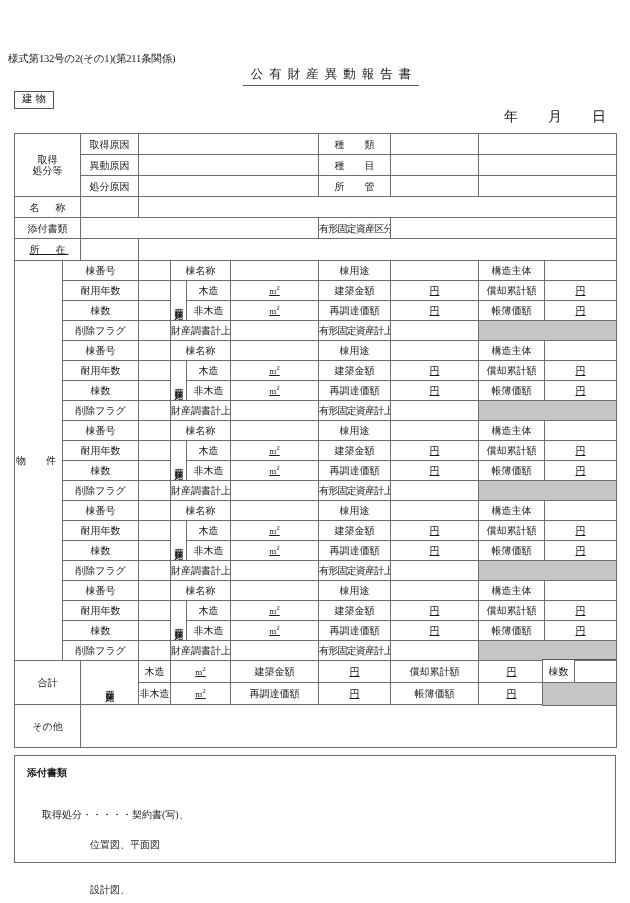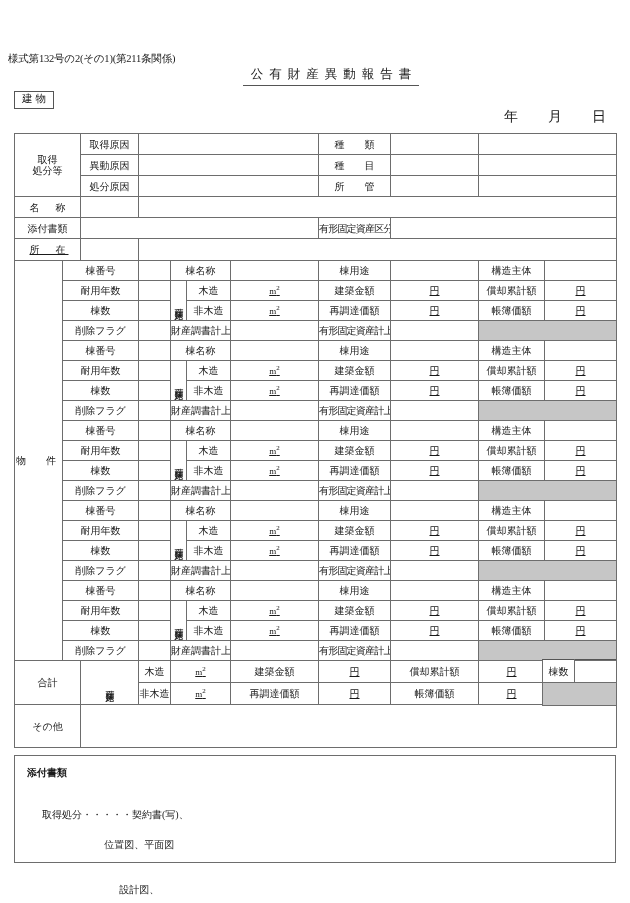--- a/index.html
+++ b/index.html
@@ -141,21 +141,21 @@
     left: 12px;
     top: 9px;
     font-weight: bold;
   }
   .notes-body {
     position: absolute;
     left: 12px;
     top: 36px;
     white-space: pre;
   }
-  .notes-body .ind { padding-left: 63px; display: block; text-align: center; }
+  .notes-body .ind { padding-left: 63px; display: block; }
 </style>
 </head>
 <body>
 
 <div class="page">
 
   <div class="form-no">様式第132号の2(その1)(第211条関係)</div>
 
   <div class="doc-title">
     <span class="title-inner">公有財産異動報告書</span>

